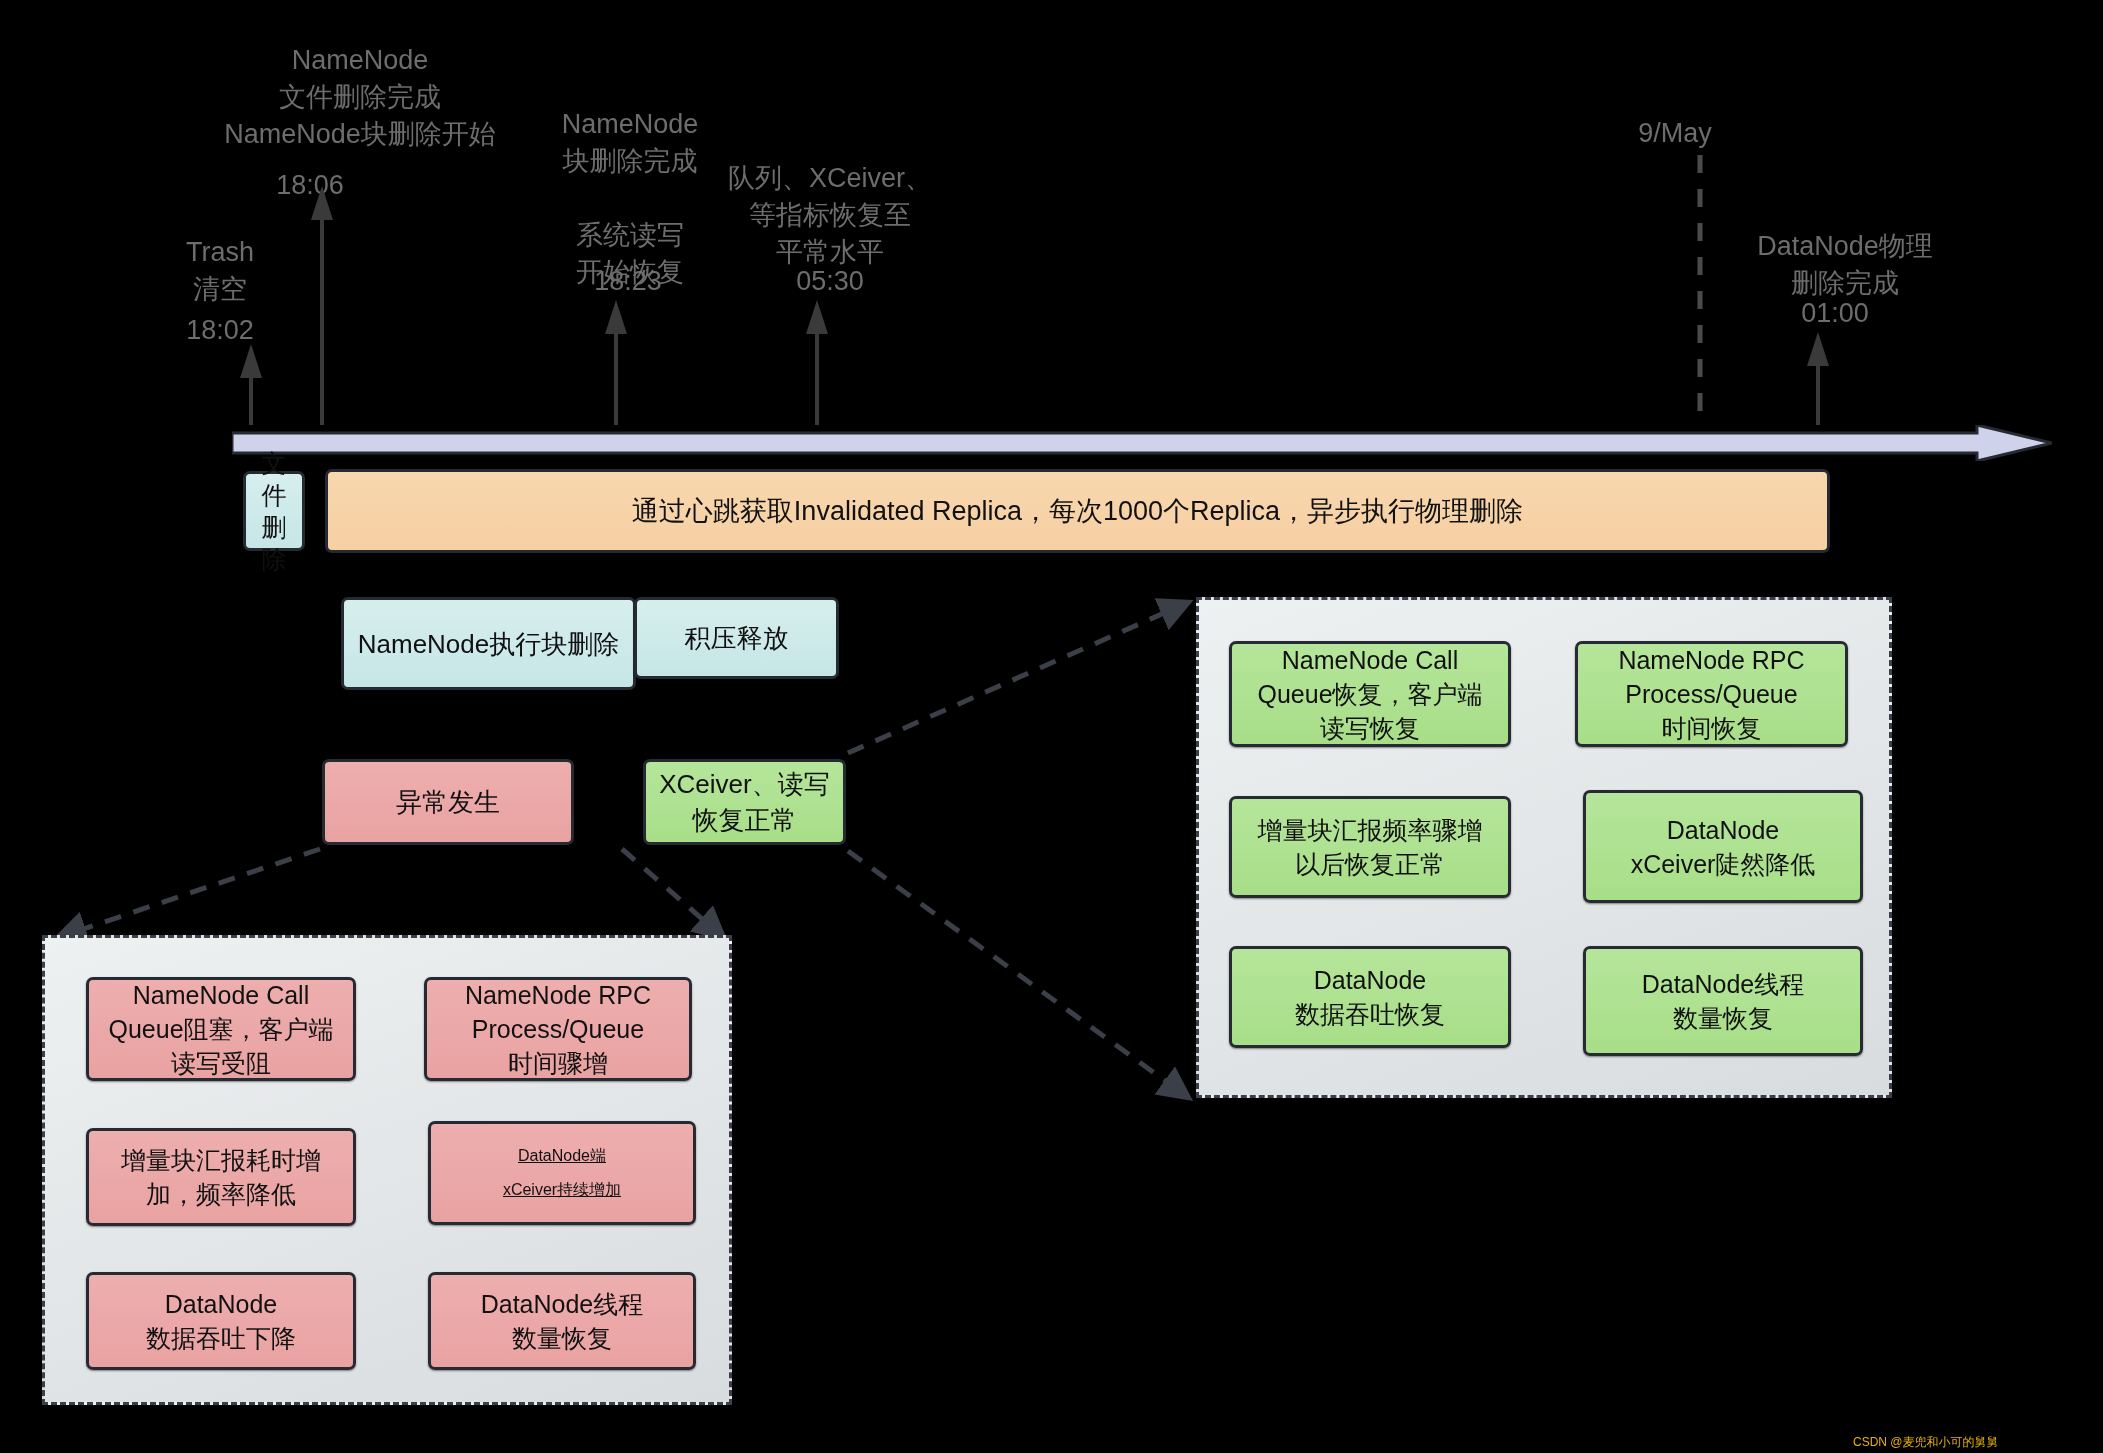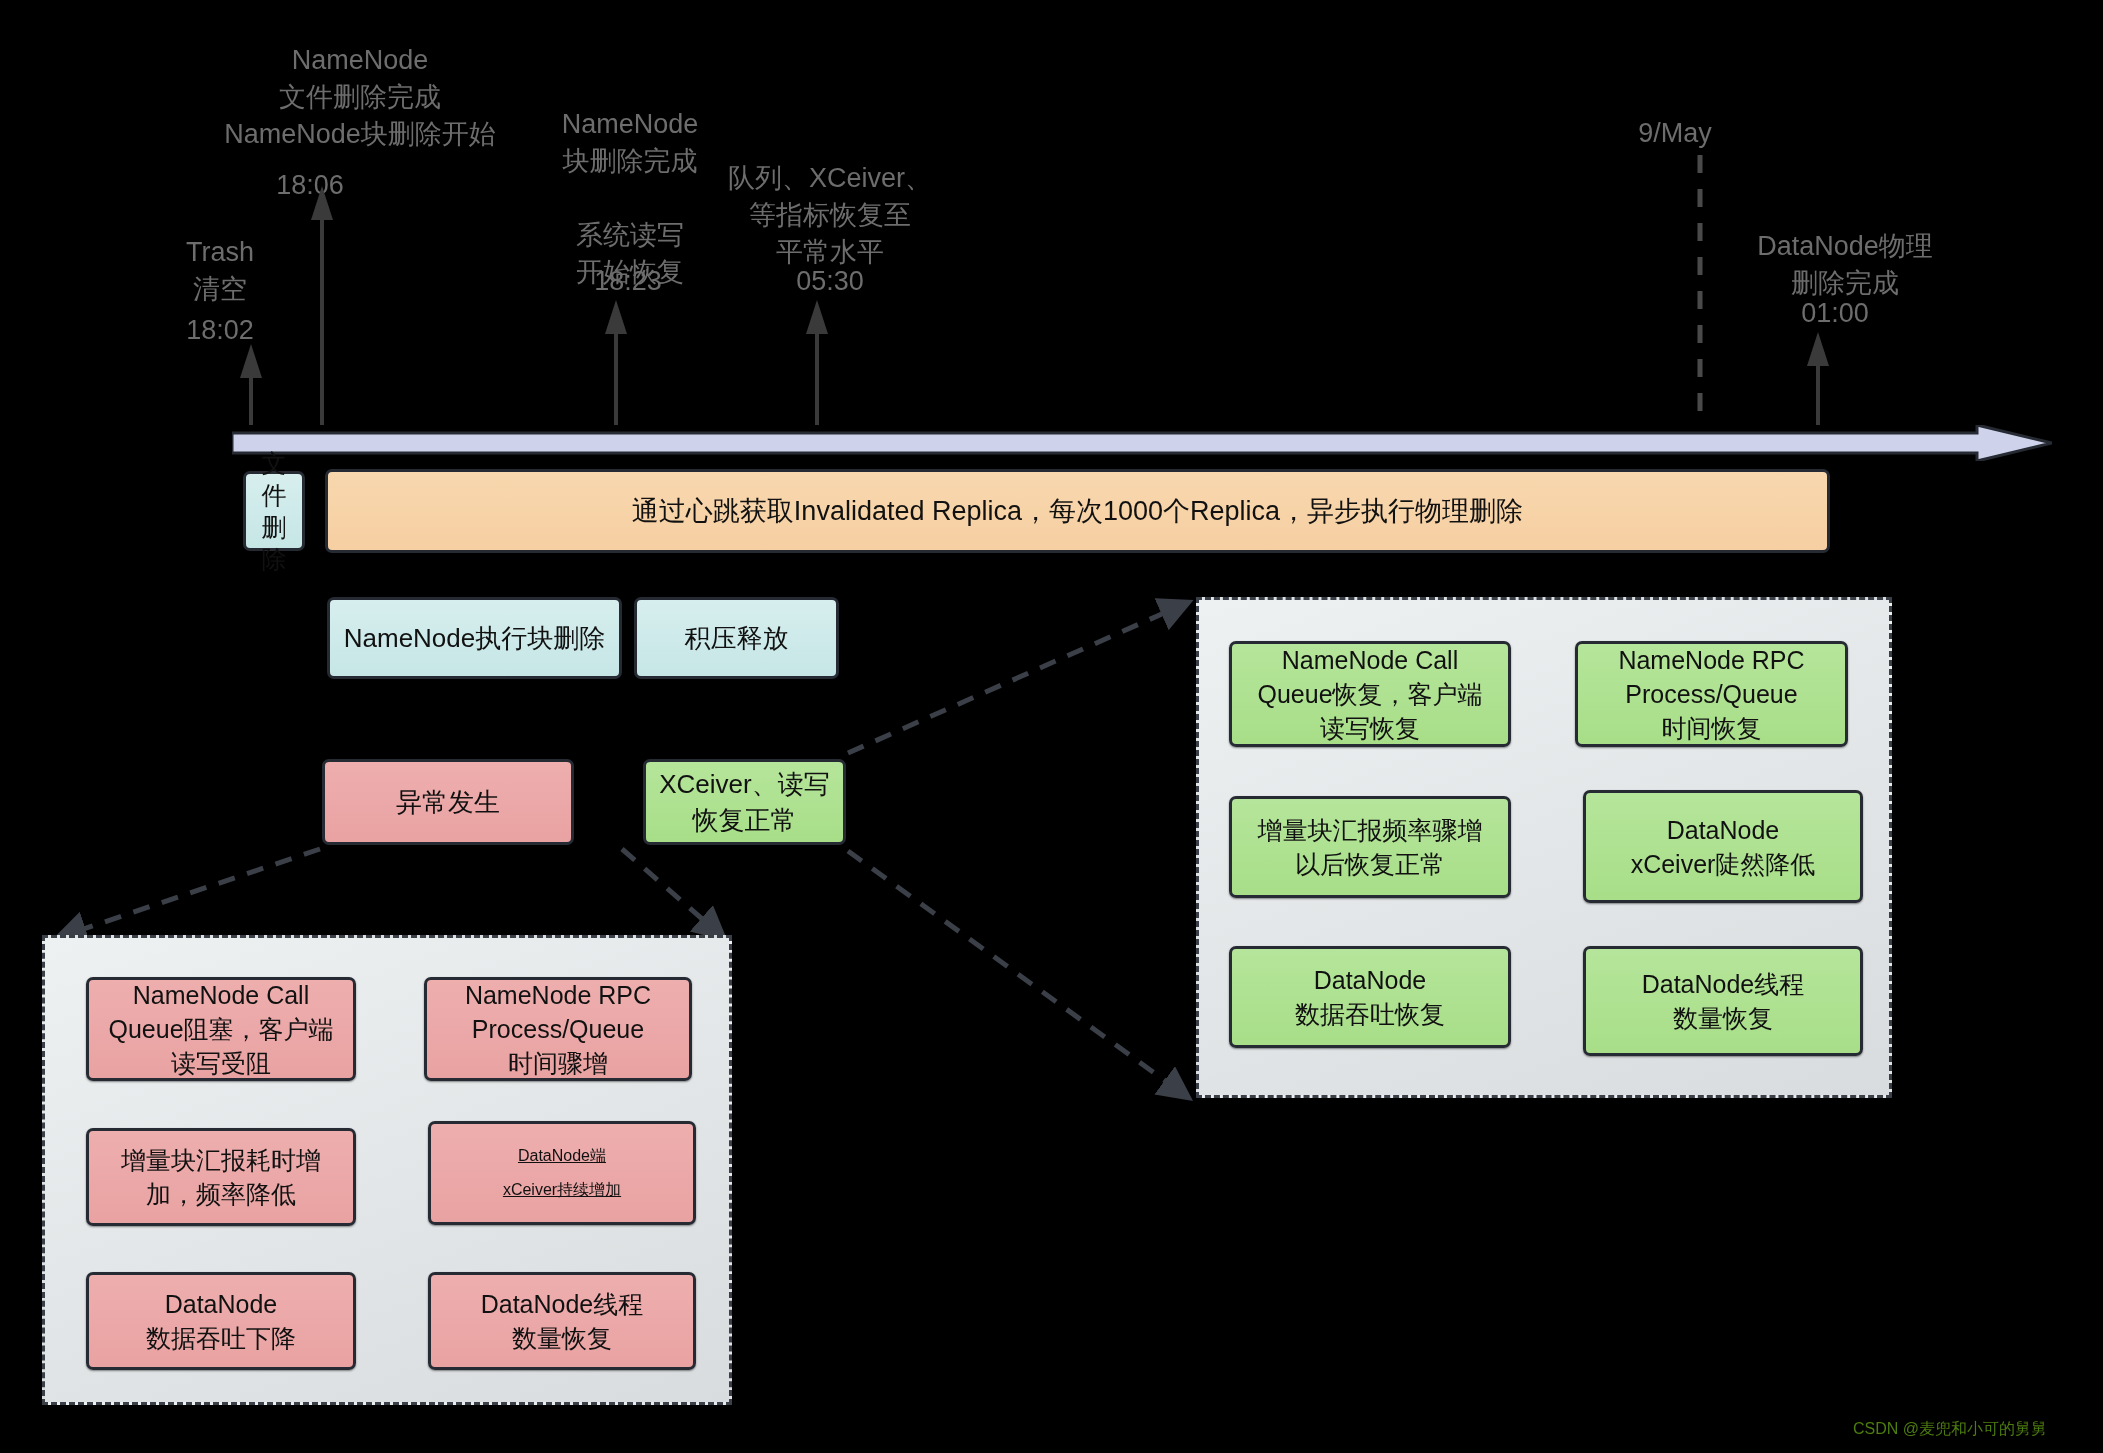--- a/index.html
+++ b/index.html
@@ -42,21 +42,21 @@
   .node.red{background:linear-gradient(180deg,#eeaeae 0%,#e9a2a2 100%);}
   .node.green{background:linear-gradient(180deg,#b5e59a 0%,#a8de88 100%);}
 
   
   .panel{
     border:3px dashed #3b3f47;
     background:linear-gradient(160deg,#eef1f2 0%,#d9dcde 100%);
   }
 
   .watermark{
-    color:#4d7c0f;font-size:16px;line-height:24px;white-space:nowrap;
+    color:#eab308;font-size:12px;line-height:24px;white-space:nowrap;margin-top:13px;
   }
 </style>
 </head>
 <body>
 
 <div class="stage">
 
   <div class="abs tl-label" style="left:150px;top:234px;width:140px;">Trash
 清空</div>
   <div class="abs tl-time" style="left:150px;top:313px;width:140px;">18:02</div>
@@ -108,21 +108,21 @@
 
   <svg class="abs timeline-arrow" viewBox="0 0 1820 36" preserveAspectRatio="none">
     <polygon points="0,8 1745,8 1745,0 1820,18 1745,36 1745,28 0,28" fill="#ced2ea" stroke="#262a33" stroke-width="3"></polygon>
   </svg>
 
   <div class="abs node blue" style="left:243px;top:471px;width:62px;height:80px;font-size:25px;line-height:32px;">文件
 删除</div>
 
   <div class="abs node orange" style="left:325px;top:469px;width:1505px;height:84px;font-size:27px;">通过心跳获取Invalidated Replica，每次1000个Replica，异步执行物理删除</div>
 
-  <div class="abs node blue" style="left:327px;top:597px;width:295px;height:82px;">NameNode执行块删除</div>
+  <div class="abs node blue" style="left:341px;top:597px;width:295px;height:93px;">NameNode执行块删除</div>
 
   <div class="abs node blue" style="left:634px;top:597px;width:205px;height:82px;">积压释放</div>
 
   <div class="abs node red" style="left:322px;top:759px;width:252px;height:86px;">异常发生</div>
 
   <div class="abs node green" style="left:643px;top:759px;width:203px;height:86px;">XCeiver、读写
 恢复正常</div>
 
   <svg class="abs" style="left:0;top:0;width:2103px;height:1453px;pointer-events:none;">
     <defs>

